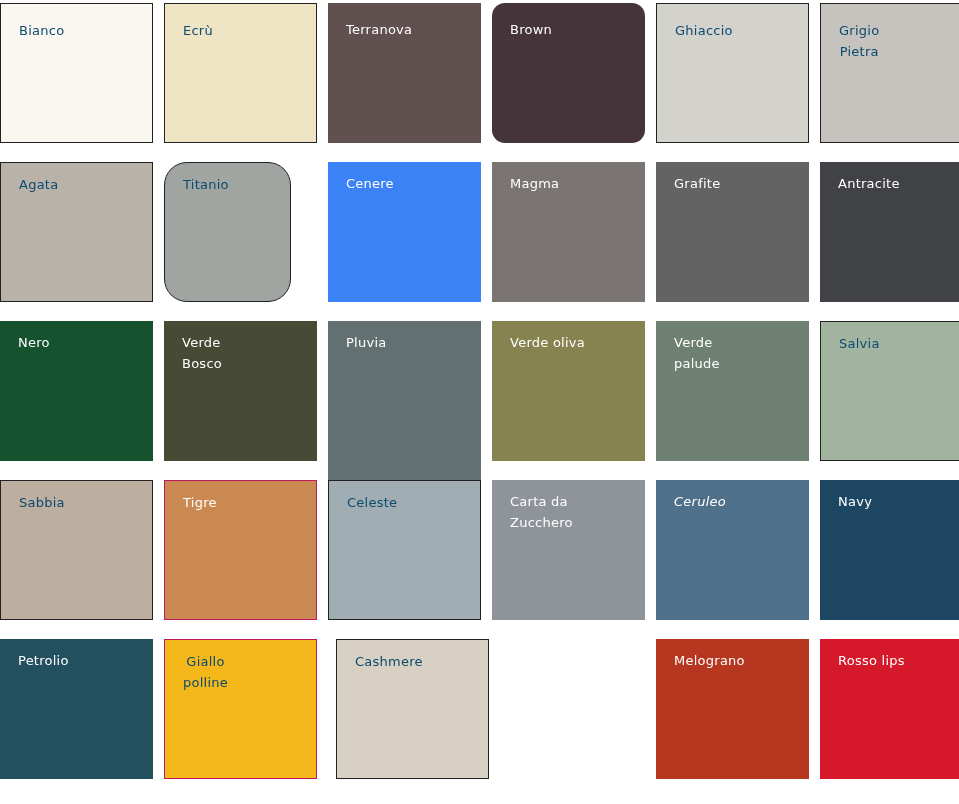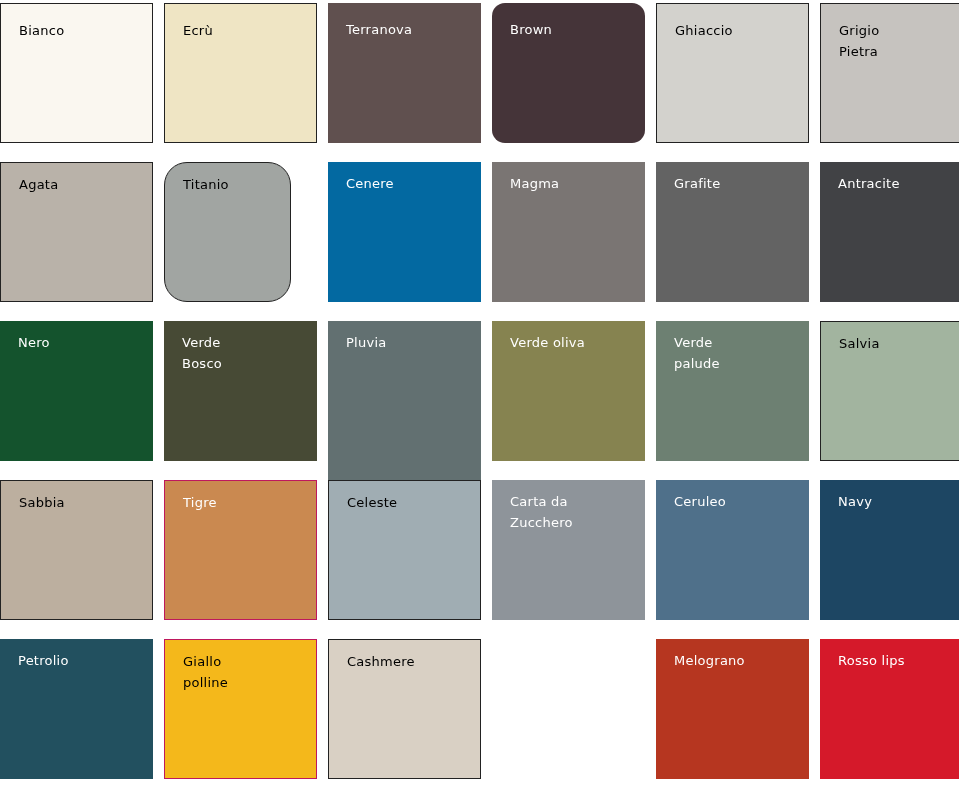--- a/index.html
+++ b/index.html
@@ -36,21 +36,21 @@
     line-height: 21px;
     letter-spacing: 0.25px;
     white-space: pre-line;
     font-weight: 400;
     font-family: "DejaVu Sans", "Liberation Sans", sans-serif;
   }
 
   
   .row-0 .swatch-label { top: 16px; }
 
-  .txt-dark  { color: #000000; }
+  .txt-dark  { color: #0c4a6e; text-align: center; }
   .txt-light { color: #ffffff; }
 
   .bd-dark  { border: 1px solid #222222; }
   .bd-light { border: 1px solid #be185d; }
   .bd-none  { border: 0; }
 </style>
 </head>
 <body>
 
 <div id="palette-grid" style="background: rgb(255, 255, 255);">
@@ -72,21 +72,21 @@
     <div class="swatch row-0 bd-dark" title="Grigio Pietra" style="left: 820px; top: 3px; width: 153px; height: 140px; background: rgb(198, 195, 191);">
       <span class="swatch-label txt-dark">Grigio
 Pietra</span>
     </div>
     <div class="swatch row-1 bd-dark" title="Agata" style="left: 0px; top: 162px; width: 153px; height: 140px; background: rgb(185, 178, 169);">
       <span class="swatch-label txt-dark">Agata</span>
     </div>
     <div class="swatch row-1 bd-dark" title="Titanio" style="left: 164px; top: 162px; width: 127px; height: 140px; background: rgb(161, 165, 162); border-radius: 23px;">
       <span class="swatch-label txt-dark">Titanio</span>
     </div>
-    <div class="swatch row-1 bd-none" title="Cenere" style="left: 328px; top: 162px; width: 153px; height: 140px; background: #0369a1;">
+    <div class="swatch row-1 bd-none" title="Cenere" style="left: 328px; top: 162px; width: 153px; height: 140px; background: #3b82f6;">
       <span class="swatch-label txt-light">Cenere</span>
     </div>
     <div class="swatch row-1 bd-none" title="Magma" style="left: 492px; top: 162px; width: 153px; height: 140px; background: rgb(122, 117, 115);">
       <span class="swatch-label txt-light">Magma</span>
     </div>
     <div class="swatch row-1 bd-none" title="Grafite" style="left: 656px; top: 162px; width: 153px; height: 140px; background: rgb(99, 99, 99);">
       <span class="swatch-label txt-light">Grafite</span>
     </div>
     <div class="swatch row-1 bd-none" title="Antracite" style="left: 820px; top: 162px; width: 153px; height: 140px; background: rgb(65, 66, 69);">
       <span class="swatch-label txt-light">Antracite</span>
@@ -117,34 +117,34 @@
     <div class="swatch row-3 bd-light" title="Tigre" style="left: 164px; top: 480px; width: 153px; height: 140px; background: rgb(202, 137, 80);">
       <span class="swatch-label txt-light">Tigre</span>
     </div>
     <div class="swatch row-3 bd-dark" title="Celeste" style="left: 328px; top: 480px; width: 153px; height: 140px; background: rgb(160, 173, 179);">
       <span class="swatch-label txt-dark">Celeste</span>
     </div>
     <div class="swatch row-3 bd-none" title="Carta da Zucchero" style="left: 492px; top: 480px; width: 153px; height: 140px; background: rgb(142, 148, 154);">
       <span class="swatch-label txt-light">Carta da
 Zucchero</span>
     </div>
-    <div class="swatch row-3 bd-none" title="Ceruleo" style="left: 656px; top: 480px; width: 153px; height: 140px; background: rgb(79, 112, 138);">
+    <div class="swatch row-3 bd-none" title="Ceruleo" style="left: 656px; top: 480px; width: 153px; height: 140px; background: rgb(79, 112, 138); font-style: italic;">
       <span class="swatch-label txt-light">Ceruleo</span>
     </div>
     <div class="swatch row-3 bd-none" title="Navy" style="left: 820px; top: 480px; width: 153px; height: 140px; background: rgb(29, 70, 99);">
       <span class="swatch-label txt-light">Navy</span>
     </div>
     <div class="swatch row-4 bd-none" title="Petrolio" style="left: 0px; top: 639px; width: 153px; height: 140px; background: rgb(34, 80, 95);">
       <span class="swatch-label txt-light">Petrolio</span>
     </div>
     <div class="swatch row-4 bd-light" title="Giallo polline" style="left: 164px; top: 639px; width: 153px; height: 140px; background: rgb(244, 184, 27);">
       <span class="swatch-label txt-dark">Giallo
 polline</span>
     </div>
-    <div class="swatch row-4 bd-dark" title="Cashmere" style="left: 328px; top: 639px; width: 153px; height: 140px; background: rgb(217, 208, 196);">
+    <div class="swatch row-4 bd-dark" title="Cashmere" style="left: 336px; top: 639px; width: 153px; height: 140px; background: rgb(217, 208, 196);">
       <span class="swatch-label txt-dark">Cashmere</span>
     </div>
     <div class="swatch row-4 bd-none" title="Melograno" style="left: 656px; top: 639px; width: 153px; height: 140px; background: rgb(182, 54, 32);">
       <span class="swatch-label txt-light">Melograno</span>
     </div>
     <div class="swatch row-4 bd-none" title="Rosso lips" style="left: 820px; top: 639px; width: 153px; height: 140px; background: rgb(213, 25, 42);">
       <span class="swatch-label txt-light">Rosso lips</span>
     </div>
   </div>
 

